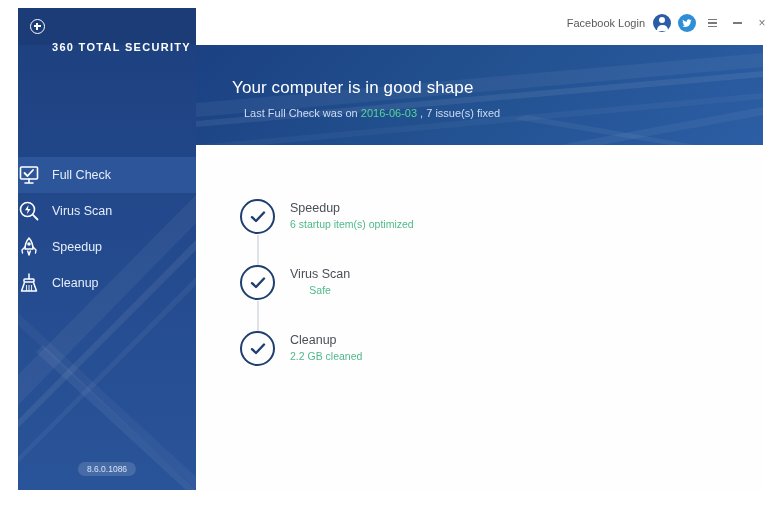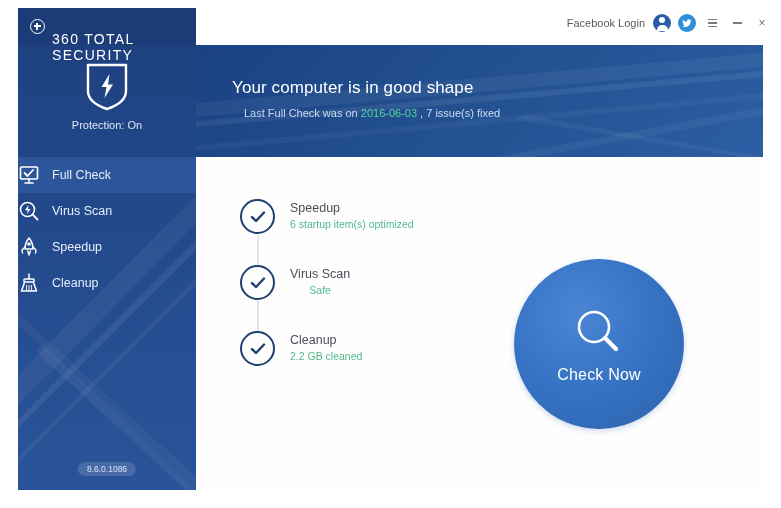--- a/index.html
+++ b/index.html
@@ -37,22 +37,22 @@
     position: relative;
     margin-right: 7px;
   }
   .logo-badge::before, .logo-badge::after {
     content: ""; position: absolute; background: #ffffff;
   }
   .logo-badge::before { left: 2.5px; top: 5.2px; width: 7px; height: 1.6px; }
   .logo-badge::after  { left: 5.2px; top: 2.5px; width: 1.6px; height: 7px; }
   .logo-text {
     color: #ffffff;
-    font-size: 14px;
-    font-weight: normal;
+    font-size: 11px;
+    font-weight: bold;
     letter-spacing: 1.3px;
     margin-top: 41px;
   }
 
   .winbar {
     position: absolute; right: 10px; top: 12px;
     height: 22px;
     display: flex; align-items: center; gap: 7px;
   }
   .fb-login {
@@ -125,21 +125,21 @@
     background: rgba(255,255,255,0.14);
     color: #d5e3f7; font-size: 8.5px;
     padding: 2px 9px; border-radius: 8px;
     z-index: 3;
     text-align: center;
   }
 
   
   .banner {
     position: absolute; left: 196px; top: 45px;
-    width: 567px; height: 112px;
+    width: 567px; height: 100px;
     background: linear-gradient(135deg, #1b4183 0%, #22508f 45%, #2c5ea5 100%);
     overflow: hidden;
   }
   .bn-deco { position: absolute; left:0; top:0; width: 567px; height: 112px; }
   .bn-text { position: absolute; left: 36px; top: 33px; z-index: 2; }
   .bn-title {
     color: #ffffff; font-size: 17px; font-weight: normal;
     letter-spacing: 0.1px;
   }
   .bn-sub {
@@ -237,29 +237,20 @@
   <div class="sidebar">
 
     <svg class="sb-deco" viewBox="0 0 178 445" preserveAspectRatio="none">
       <path d="M178 150 L0 330 L0 360 L178 178 Z" fill="#ffffff" opacity="0.05"></path>
       <path d="M178 195 L0 375 L0 383 L178 205 Z" fill="#ffffff" opacity="0.07"></path>
       <path d="M178 232 L0 412 L0 418 L178 240 Z" fill="#ffffff" opacity="0.05"></path>
       <path d="M25 300 L178 445 L168 445 L18 307 Z" fill="#ffffff" opacity="0.06"></path>
       <path d="M0 268 L178 432 L178 444 L0 280 Z" fill="#ffffff" opacity="0.04"></path>
     </svg>
 
-    <div class="protect">
-      <span class="shield">
-        <svg width="46" height="52" viewBox="0 0 46 52">
-          <path d="M4 4 h38 v26 c0 10 -10 15 -19 18 c-9 -3 -19 -8 -19 -18 Z" fill="none" stroke="#ffffff" stroke-width="2.4" stroke-linejoin="round"></path>
-          <path d="M25.5 13 L17.5 26 H22.5 L20.5 37 L29 23.5 H24 Z" fill="#ffffff"></path>
-        </svg>
-      </span>
-      <span class="protect-label">Protection: On</span>
-    </div>
 
     <div class="navlist">
 
       <div class="navitem active">
         <span class="ic">
           <svg width="22" height="22" viewBox="0 0 22 22">
             <rect x="2.5" y="3" width="17" height="12" rx="1" fill="none" stroke="#ffffff" stroke-width="1.6"></rect>
             <path d="M6.5 9 L9.5 12 L15 6" fill="none" stroke="#ffffff" stroke-width="1.8" stroke-linecap="round" stroke-linejoin="round"></path>
             <path d="M11 15 v3 M7 19 h8" stroke="#ffffff" stroke-width="1.6" stroke-linecap="round"></path>
           </svg>
@@ -363,24 +354,15 @@
         </span>
         <span class="ctext">
           <span class="ctitle" style="display:block">Cleanup</span>
           <span class="csub" style="display:block">2.2 GB cleaned</span>
         </span>
       </div>
 
 
     </div>
 
-    <div class="checknow">
-      <span class="mg">
-        <svg width="56" height="56" viewBox="0 0 56 56">
-          <circle cx="23" cy="23" r="15" fill="none" stroke="#ffffff" stroke-width="2.6"></circle>
-          <path d="M34 34 L45 45" stroke="#ffffff" stroke-width="4.2" stroke-linecap="round"></path>
-        </svg>
-      </span>
-      <span class="cn-label">Check Now</span>
-    </div>
 
   </div>
 </div>
 
 </body></html>

